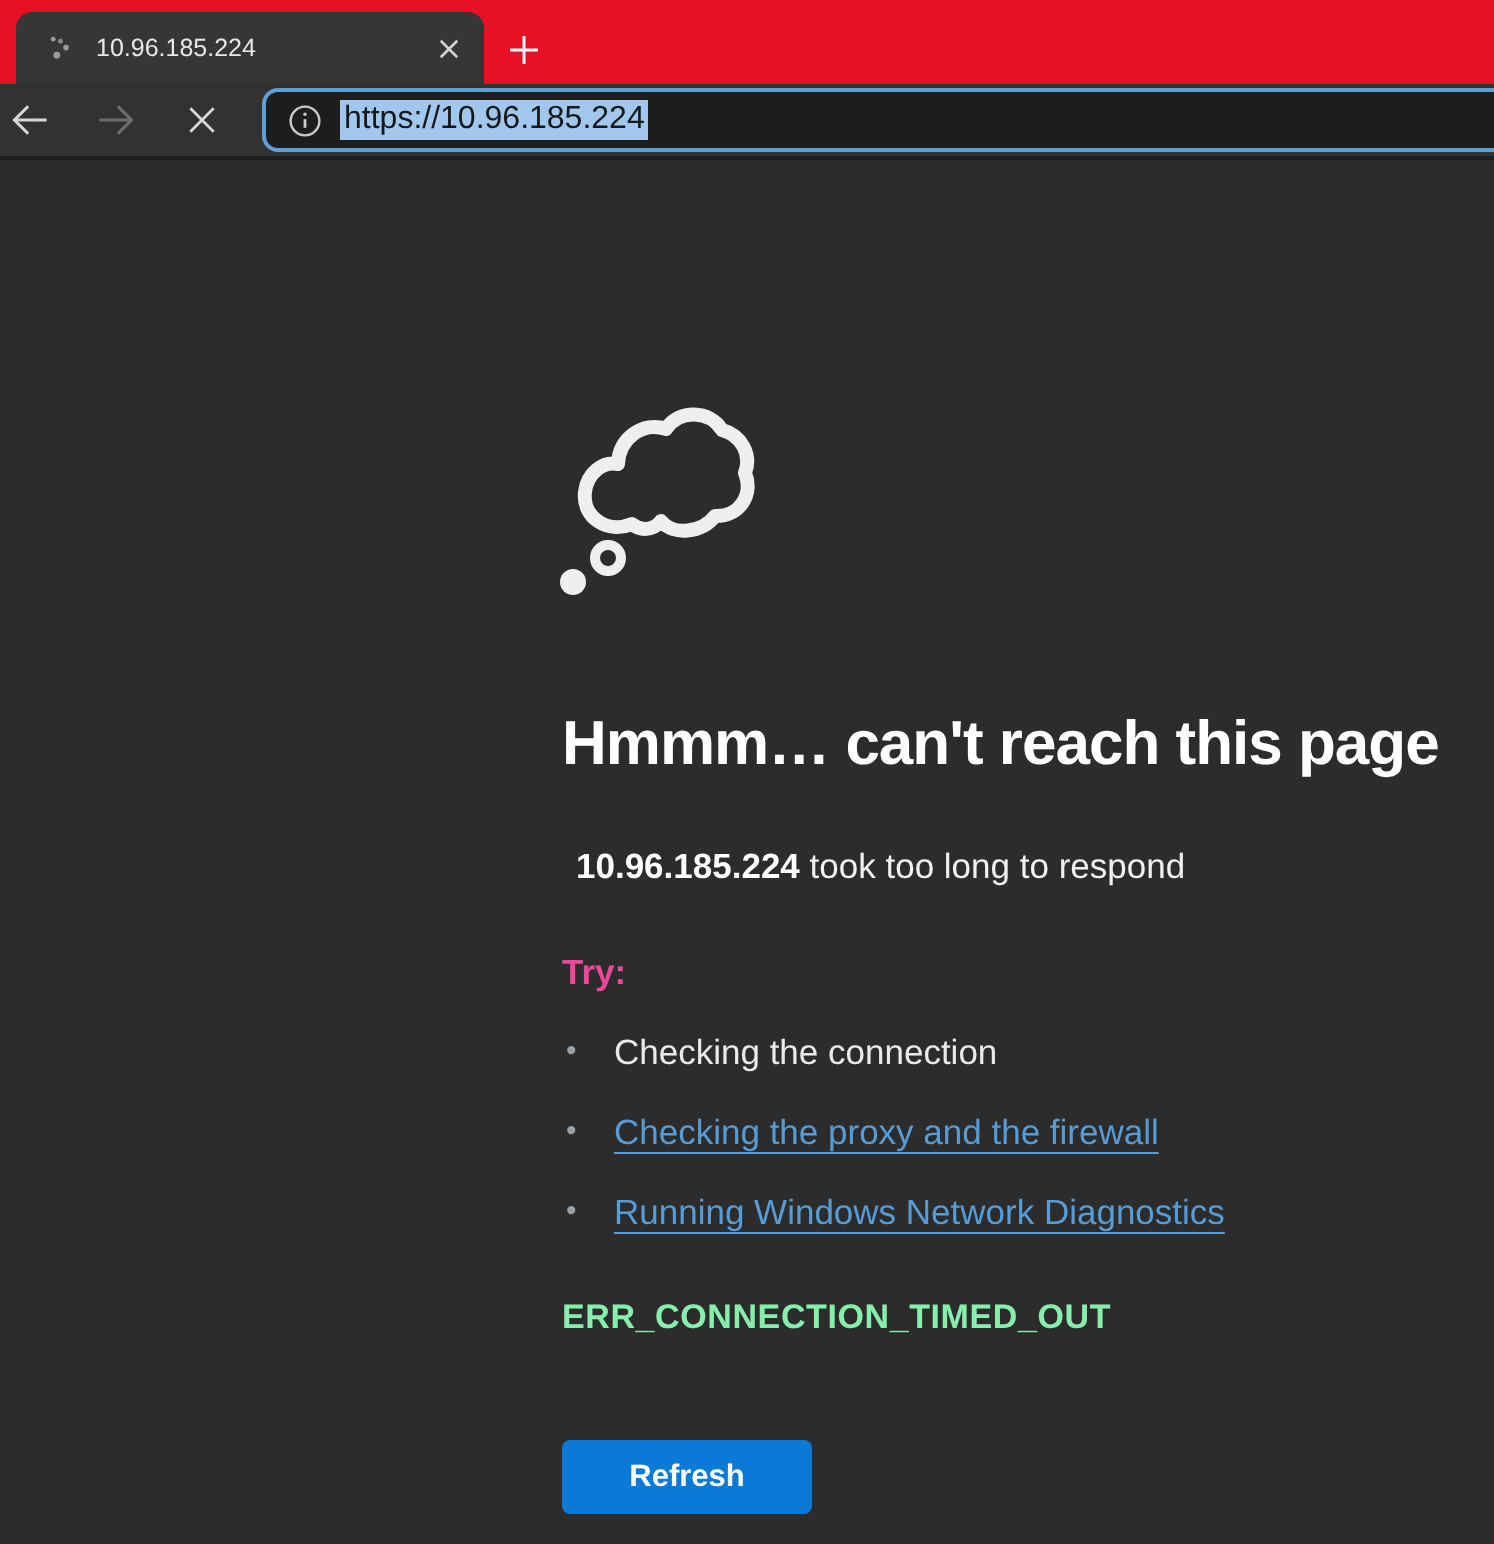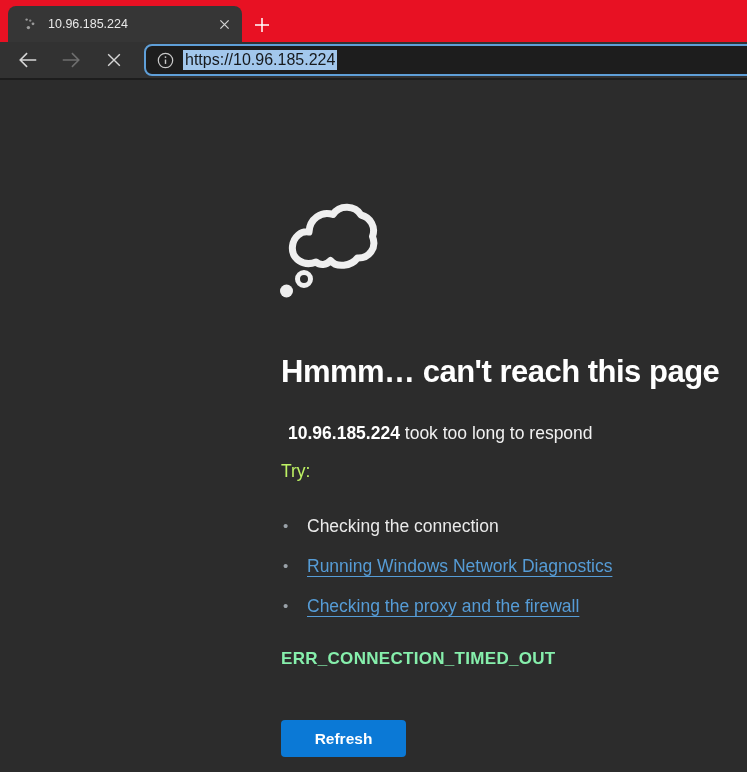--- a/index.html
+++ b/index.html
@@ -14,41 +14,41 @@
     padding:0 8px 0 14px; }
   .tab-title { flex:1; margin-left:10px; color:#e8e8e8; font-size:12.5px; white-space:nowrap;
     overflow:hidden; }
   .tab-close { width:20px; height:20px; display:flex; align-items:center; justify-content:center;
     border-radius:4px; cursor:pointer; }
   .newtab { position:absolute; left:250px; top:13px; width:24px; height:24px; display:flex;
     align-items:center; justify-content:center; cursor:pointer; }
 
   
   .toolbar { position:absolute; top:42px; left:0; width:747px; height:38px; background:#323232;
-    border-bottom:2px solid #1d1d1d; display:flex; align-items:center; padding-left:13px;
+    border-bottom:2px solid #1d1d1d; display:flex; align-items:center; 
     overflow:hidden; }
   .navbtn { width:30px; height:30px; margin-right:13px; display:flex; align-items:center;
     justify-content:center; cursor:pointer; flex:0 0 auto; }
   .addressbar { flex:1; height:32px; margin-left:2px; margin-right:-10px; background:#1d1d1d;
     border:2px solid #5f9fd8; border-radius:8px; display:flex; align-items:center; cursor:text; }
   .info-btn { margin:0 9px 0 11px; display:flex; align-items:center; justify-content:center;
     cursor:pointer; }
   .url-text { font-size:16px; color:#16191c; background:#a2c7ec; padding:1px 2px;
     white-space:nowrap; }
 
   
   .page { position:absolute; top:82px; left:0; width:747px; height:690px; background:#2c2c2c;padding-left:24px; }
   .cloud { position:absolute; left:276px; top:112px; }
   .err-title { position:absolute; left:281px; top:272px; color:#ffffff; font-size:31px;
     font-weight:bold; letter-spacing:-0.5px; white-space:nowrap; }
   .err-sub { position:absolute; left:281px; top:341px; color:#f1f1f1; font-size:17.5px;
     white-space:nowrap;margin-left:7px; }
   .err-sub .host { font-weight:bold; color:#ffffff; }
-  .try-label { position:absolute; left:281px; top:379px; color:#bef264; font-size:17.5px;
-    font-weight:normal; }
+  .try-label { position:absolute; left:281px; top:394px; color:#ec4899; font-size:17.5px;
+    font-weight:bold; }
   .suggestions { position:absolute; left:281px; top:432px; list-style:none; }
   .suggestions li { position:relative; padding-left:26px; font-size:17.5px; line-height:24px;
     margin-bottom:16px; color:#eaeaea; white-space:nowrap; }
   .suggestions li::before { content:"\2022"; position:absolute; left:2px; top:0;
     color:#99a1a8; font-size:15px; }
   .suggestions li.link { color:#569cd6; text-decoration:underline; text-underline-offset:4px;
     cursor:pointer; }
   .err-code { position:absolute; left:281px; top:567px; color:#86efac; font-size:17px;
     font-weight:bold; letter-spacing:0.3px; }
   .refresh-btn { position:absolute; left:281px; top:638px; width:125px; height:37px;
@@ -122,22 +122,22 @@
     </svg>
 
     <h1 class="err-title">Hmmm… can't reach this page</h1>
 
     <div class="err-sub"><span class="host">10.96.185.224</span><span> took too long to respond</span></div>
 
     <div class="try-label">Try:</div>
 
     <ul class="suggestions">
       <li>Checking the connection</li>
+      <li class="link">Checking the proxy and the firewall</li>
       <li class="link">Running Windows Network Diagnostics</li>
-      <li class="link">Checking the proxy and the firewall</li>
     </ul>
 
     <div class="err-code">ERR_CONNECTION_TIMED_OUT</div>
 
     <button class="refresh-btn">Refresh</button>
   </div>
 
 </div>
 
 </body></html>

